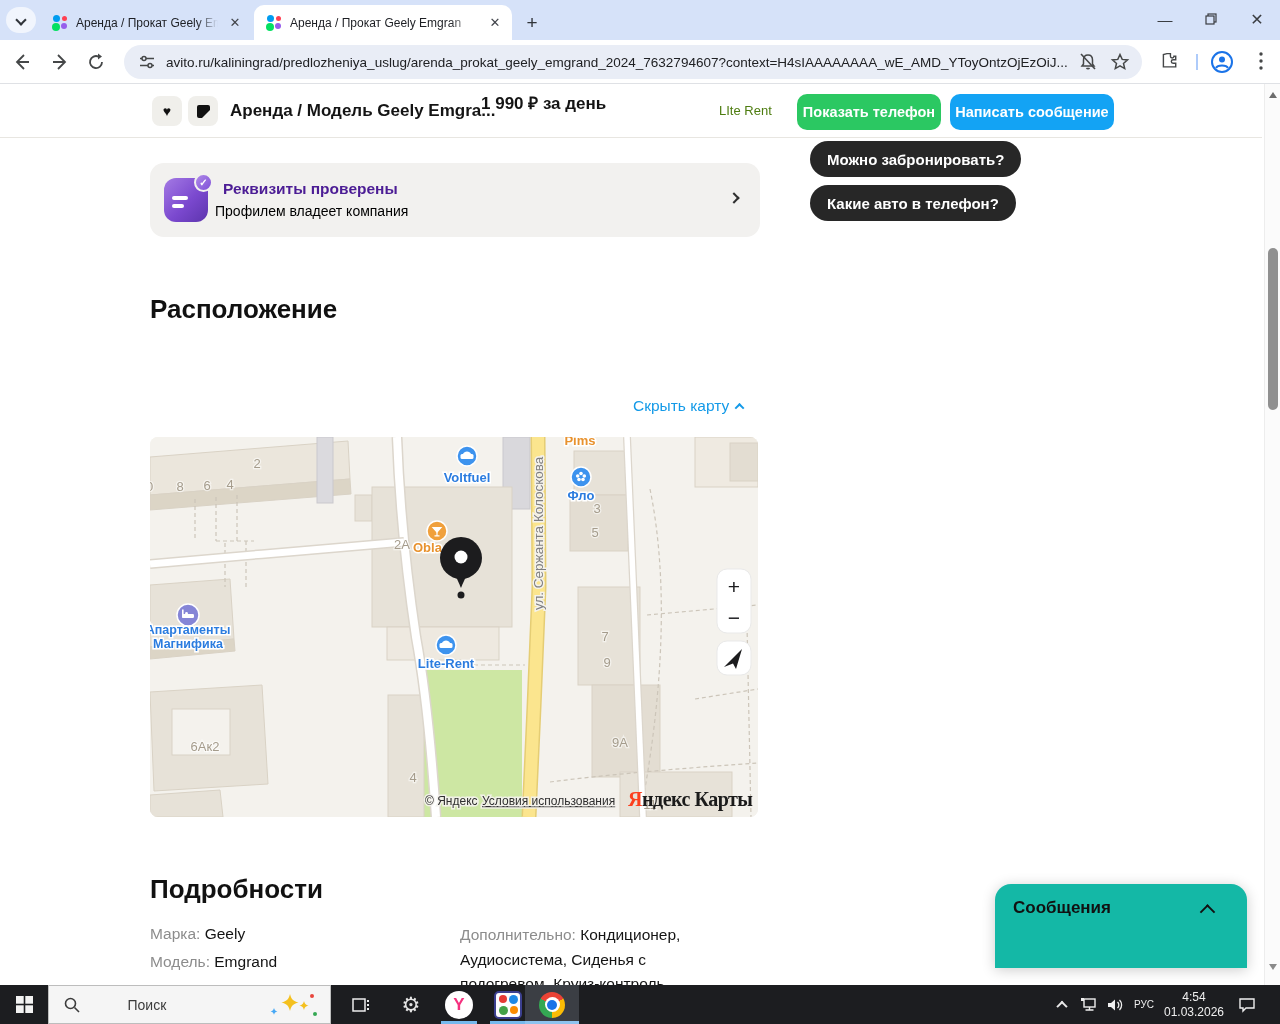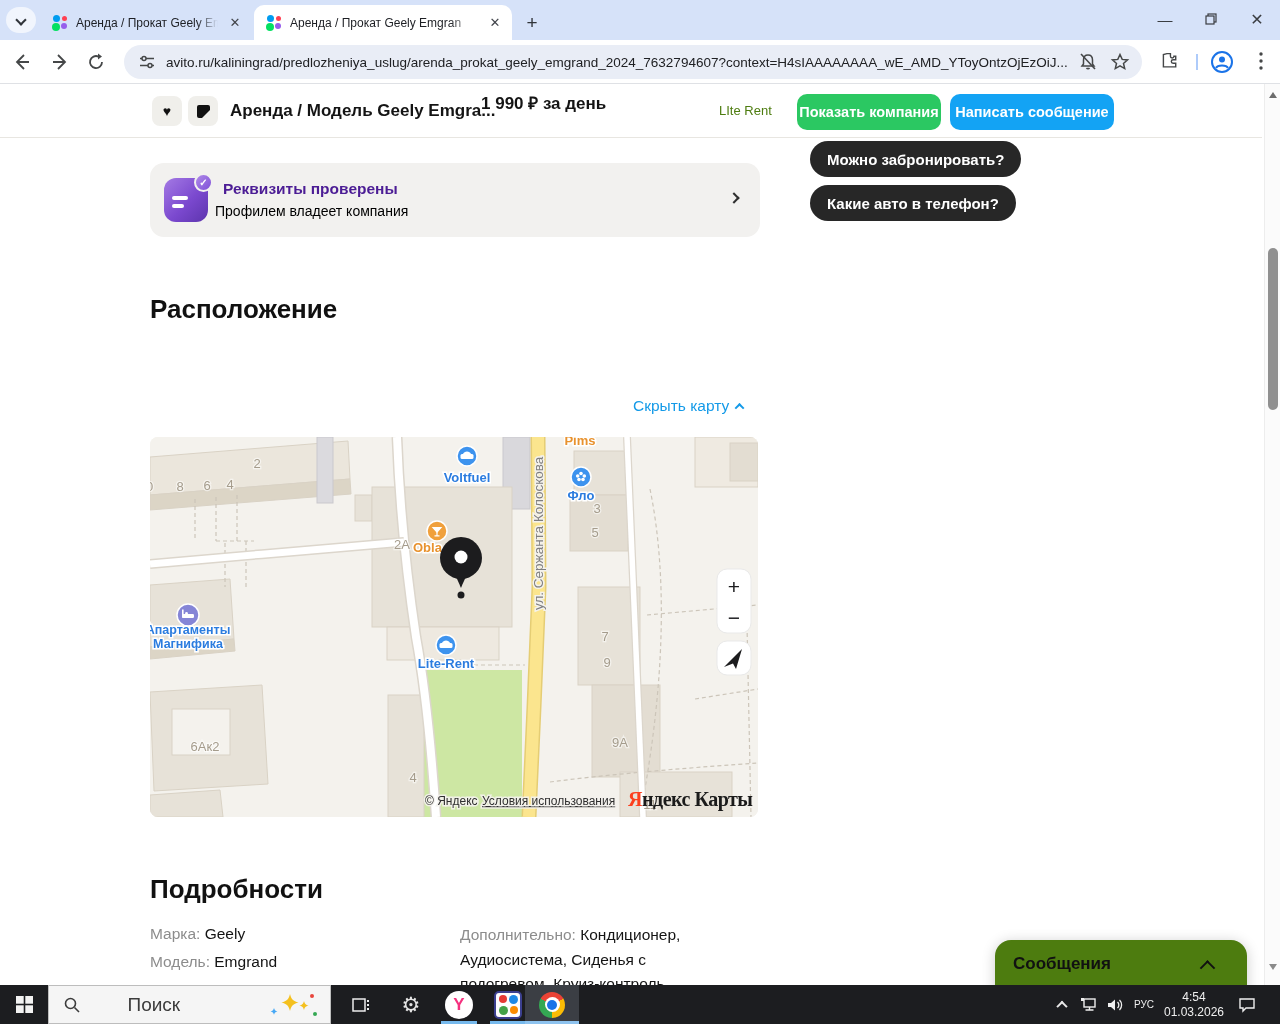--- a/index.html
+++ b/index.html
@@ -75,38 +75,38 @@
   .mattr { font:400 12px "Liberation Sans",sans-serif; fill:#2f2f2f; paint-order:stroke; stroke:rgba(244,242,237,.9); stroke-width:3px; }
   .mterms { text-decoration:underline; }
   .mzoom { font:400 21px "Liberation Sans",sans-serif; fill:#1c1c1e; text-anchor:middle; }
   .mlogoY { font:700 20px "Liberation Serif",serif; fill:var(--yandex_red,#fc3f1d); }
   .mlogoR { font:700 20px "Liberation Serif",serif; fill:#1b1b1b; letter-spacing:-.5px; }
 
   .det-row { position:absolute; left:150px; font-size:15.5px; color:#141414; }
   .det-lab { color:#8c8c8c; }
   .det-extra { position:absolute; left:460px; top:923px; width:250px; font-size:15.5px; line-height:24.5px; color:#141414; }
 
-  .msg-panel { position:absolute; left:995px; top:940px; width:252px; height:84px; background:#4d7c0f; border-radius:16px 16px 0 0; box-shadow:0 2px 14px rgba(0,0,0,.2); z-index:8; }
+  .msg-panel { position:absolute; left:995px; top:884px; width:252px; height:84px; background:#14b8a6; border-radius:16px 16px 0 0; box-shadow:0 2px 14px rgba(0,0,0,.2); z-index:8; }
   .msg-title { position:absolute; left:18px; top:14px; font-size:17px; font-weight:700; color:#111; }
   .msg-chev { position:absolute; right:34px; top:18px; color:#111; }
   .msg-chev .chev { width:11px; height:11px; border-width:2.5px; }
 
   
   .sbar { position:absolute; left:1264px; top:84px; width:16px; height:901px; background:#fbfbfb; border-left:1px solid #ededed; z-index:7; }
   .sb-thumb { position:absolute; left:3px; top:164px; width:10px; height:162px; border-radius:5px; background:#909090; }
   .tri { width:0; height:0; position:absolute; left:4px; border-left:4px solid transparent; border-right:4px solid transparent; }
   .tri-up { top:8px; border-bottom:6px solid #6c6c6c; }
   .tri-down { top:880px; border-top:6px solid #8a8a8a; }
 
   
   .taskbar { position:absolute; left:0; top:985px; width:1280px; height:39px; background:#1c1d20; z-index:10; color:#e8e8e8; }
   .tb-item { position:absolute; top:0; height:39px; display:flex; align-items:center; justify-content:center; }
   .tb-start { left:0; width:48px; }
   .tb-searchbox { left:48px; width:283px; background:#f5f5f5; border:1px solid #bdbdbd; }
-  .tb-search { border:none; outline:none; background:transparent; width:170px; margin-left:46px; font-size:19px; color:#0c4a6e; font-family:inherit; }
+  .tb-search { border:none; outline:none; background:transparent; width:170px; margin-left:46px; font-size:14px; color:#0c4a6e; font-family:inherit; }
   .tb-search::placeholder { color:#3c3c3c; opacity:1; }
   .mag { position:absolute; left:14px; top:10px; }
   .sparkles { position:absolute; right:6px; top:2px; }
   .chrome-slot { left:525px; width:54px; background:#3b3e44; }
   .chrome-ball { width:26px; height:26px; border-radius:50%; background:conic-gradient(from -60deg,#ea4335 0 120deg,#fbbc05 120deg 240deg,#34a853 240deg 360deg); position:relative; }
   .chrome-ball::before { content:""; position:absolute; left:5.5px; top:5.5px; width:15px; height:15px; border-radius:50%; background:#fff; }
   .chrome-ball::after { content:""; position:absolute; left:8px; top:8px; width:10px; height:10px; border-radius:50%; background:#1a73e8; }
   .ya-ball { width:28px; height:28px; border-radius:50%; background:#fff; display:flex; align-items:center; justify-content:center; font-weight:800; font-size:17px; color:#f5317f; }
   .dots-app { width:28px; height:28px; border-radius:5px; background:#fdfdfd; border:2px solid #3b3f8f; position:relative; }
   .dots-app i { position:absolute; border-radius:50%; }
@@ -208,21 +208,21 @@
   <div class="page-head"></div>
   <div class="sq-btn" style="left:152px">
       <span class="heart">♥</span>
     </div>
   <div class="sq-btn" style="left:188px">
       <span class="note-ic"></span>
     </div>
   <div class="l-title">Аренда / Модель Geely Emgra...</div>
   <div class="l-price">1 990 ₽ за день</div>
   <div class="l-seller">LIte Rent</div>
-  <button class="btn btn-phone">Показать компания</button>
+  <button class="btn btn-phone">Показать телефон</button>
   <button class="btn btn-msg">Написать сообщение</button>
 
   <div class="pill pill1">Можно забронировать?</div>
   <div class="pill pill2">Какие авто в телефон?</div>
 
   <div class="vcard">
     <div class="vicon">
       <span class="bar b1"></span>
         <span class="bar b2"></span>
       <span class="vbadge">✓</span>

